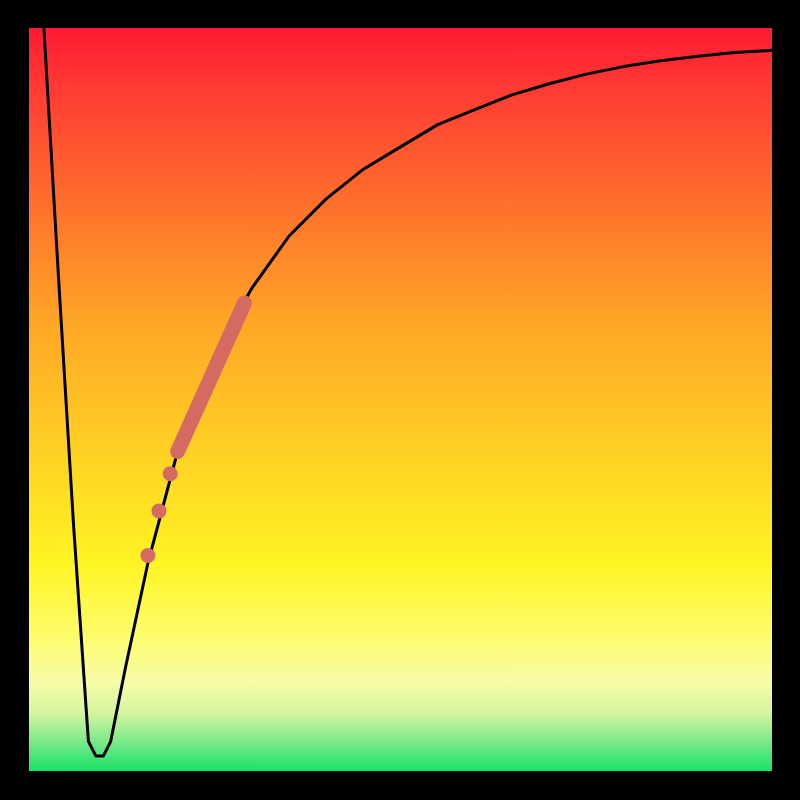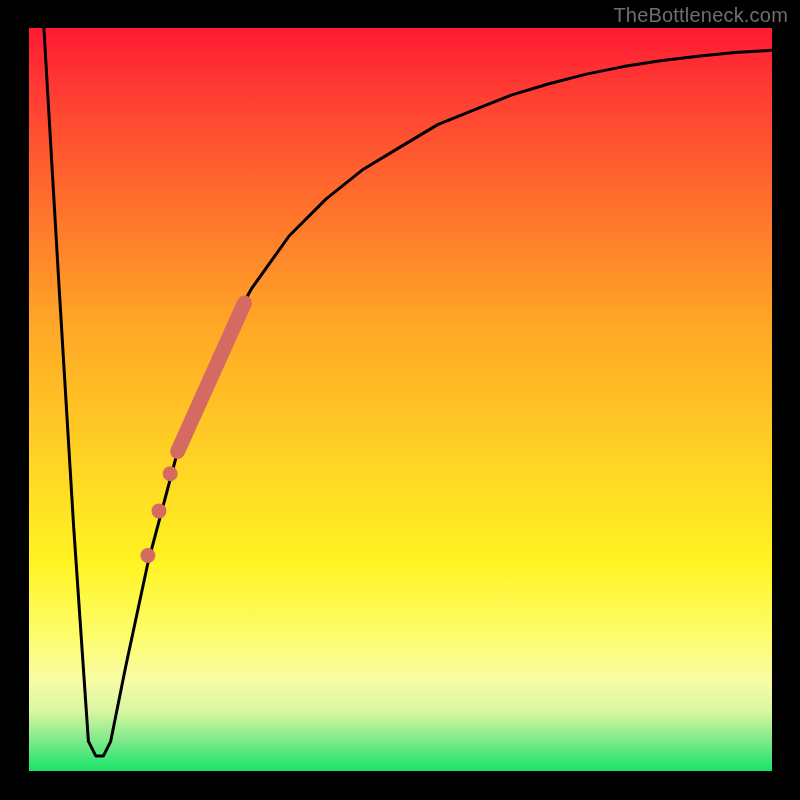--- a/index.html
+++ b/index.html
@@ -56,21 +56,20 @@
     font-weight: 500;
     letter-spacing: 0.2px;
     user-select: none;
   }
 </style>
 </head>
 <body>
 
 <div class="frame">
 
-  <div class="watermark">TheBottleneck.com</div>
 
   <div class="plot-area">
     <div class="gradient-bg"></div>
 
     <svg class="curve" viewBox="0 0 743 743" preserveAspectRatio="none">
       <path fill="none" stroke="#000" stroke-width="3" stroke-linejoin="round" d="M14.9 0.0 L29.7 252.6 L44.6 497.8 L59.4 713.3 L66.9 728.1 L74.3 728.1 L81.7 713.3 L96.6 639.0 L118.9 535.0 L148.6 423.5 L185.8 326.9 L222.9 260.1 L260.1 208.0 L297.2 170.9 L334.4 141.2 L371.5 118.9 L408.7 96.6 L445.8 81.7 L482.9 66.9 L520.1 55.7 L557.3 46.1 L594.4 38.6 L631.5 32.7 L668.7 28.2 L705.9 24.5 L743.0 22.3"></path>
       <path fill="none" stroke="#d46a62" stroke-width="15" stroke-linecap="round" d="M148.6 423.5 L215.5 274.9"></path>
       <g>
           <circle cx="141.2" cy="445.8" r="7.5" fill="#d46a62"></circle>
           <circle cx="130.0" cy="482.9" r="7.5" fill="#d46a62"></circle>

